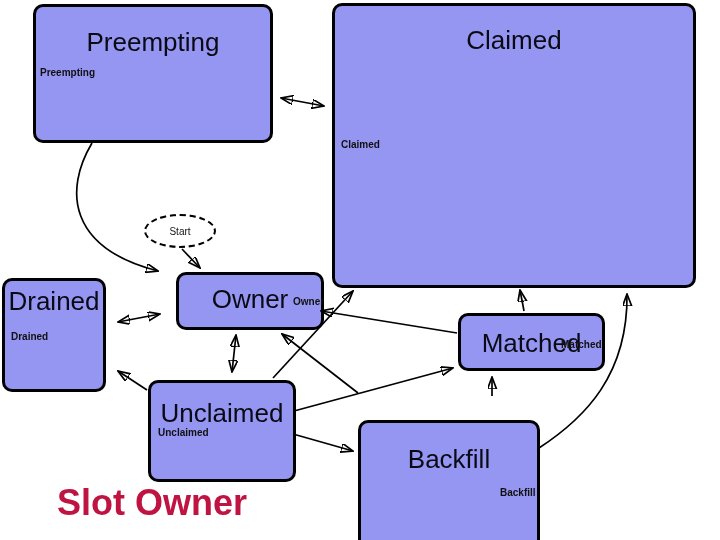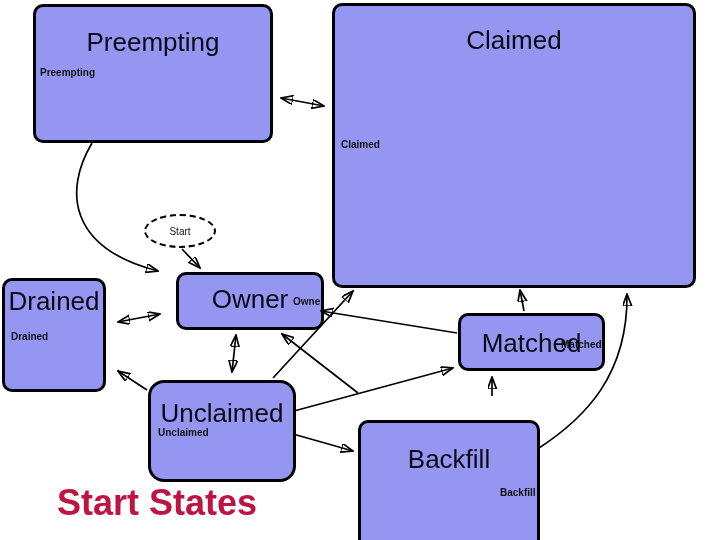--- a/index.html
+++ b/index.html
@@ -29,21 +29,21 @@
   #node-claimed .tag{left:6px;top:134px;}
   #node-drained{left:2px;top:278px;width:104px;height:114px;}
   #node-drained .big{top:7px;}
   #node-drained .tag{left:6px;top:51px;}
   #node-owner{left:168px;top:272px;width:148px;height:58px;margin-left:8px;}
   #node-owner .big{top:11px;}
   #node-owner .tag{left:114px;top:22px;}
   #node-matched{left:458px;top:313px;width:147px;height:58px;}
   #node-matched .big{top:14px;}
   #node-matched .tag{left:100px;top:24px;}
-  #node-unclaimed{left:148px;top:380px;width:148px;height:102px;border-radius:16px;}
+  #node-unclaimed{left:148px;top:380px;width:148px;height:102px;}
   #node-unclaimed .big{top:17px;}
   #node-unclaimed .tag{left:7px;top:45px;}
   #node-backfill{left:358px;top:396px;width:182px;height:132px;margin-top:24px;}
   #node-backfill .big{top:23px;}
   #node-backfill .tag{left:139px;top:65px;}
   #start-ellipse{
     position:absolute;left:144px;top:214px;width:72px;height:34px;background:#fff;
     border:2px dashed #000;border-radius:50%;box-sizing:border-box;
     display:flex;align-items:center;justify-content:center;
     font-size:10px;color:#111;
@@ -114,15 +114,15 @@
     <path d="M 273 378 L 353 291" marker-end="url(#ah)"></path>
     <path d="M 294 411 L 453 368" marker-end="url(#ah)"></path>
     <path d="M 293 434 L 353 451" marker-end="url(#ah)"></path>
     <path d="M 457 333 L 321 311" marker-end="url(#ah)"></path>
     <path d="M 524 311 L 520 290" marker-end="url(#ah)"></path>
     <path d="M 492 396 L 492 377" marker-end="url(#ah)"></path>
     <path d="M 358 393 L 282 334" marker-end="url(#ah)"></path>
     <path d="M 539 448 C 585 418 628 375 627 294" marker-end="url(#ah)"></path>
   </svg>
 
-  <div id="slide-title">Start States</div>
+  <div id="slide-title">Slot Owner</div>
 
 </div>
 
 </body></html>

